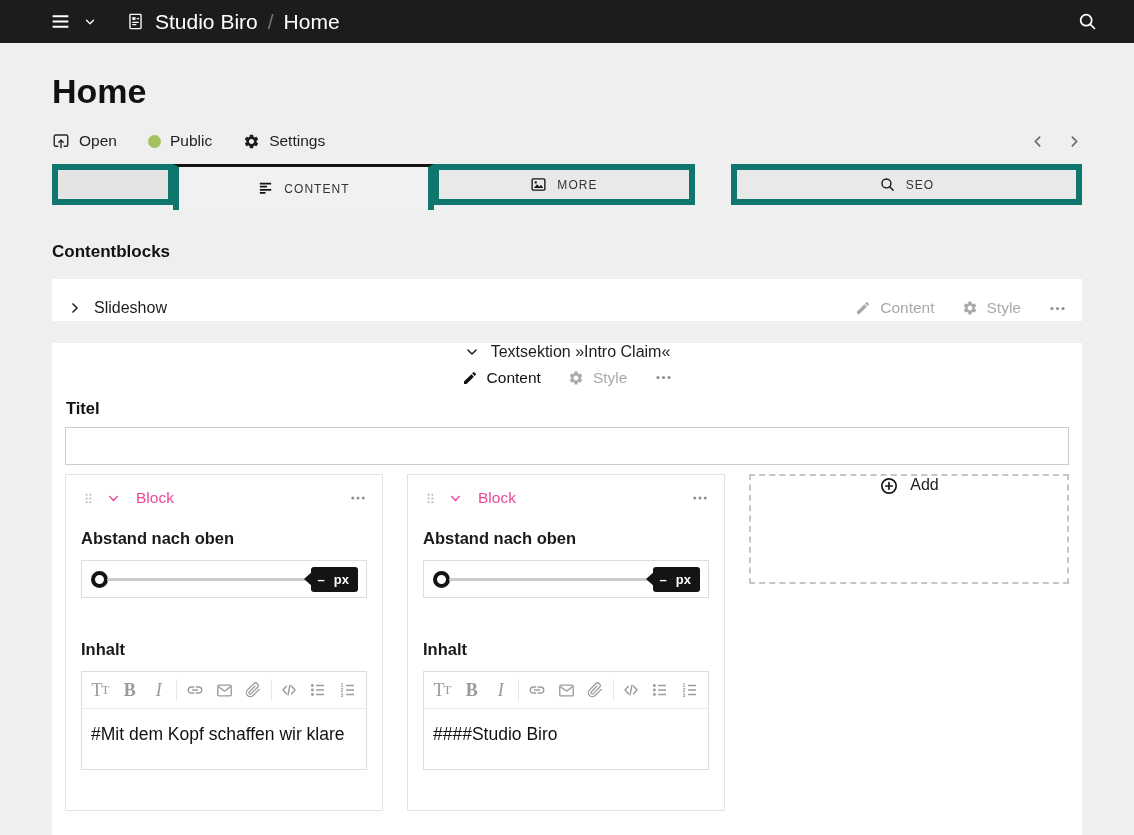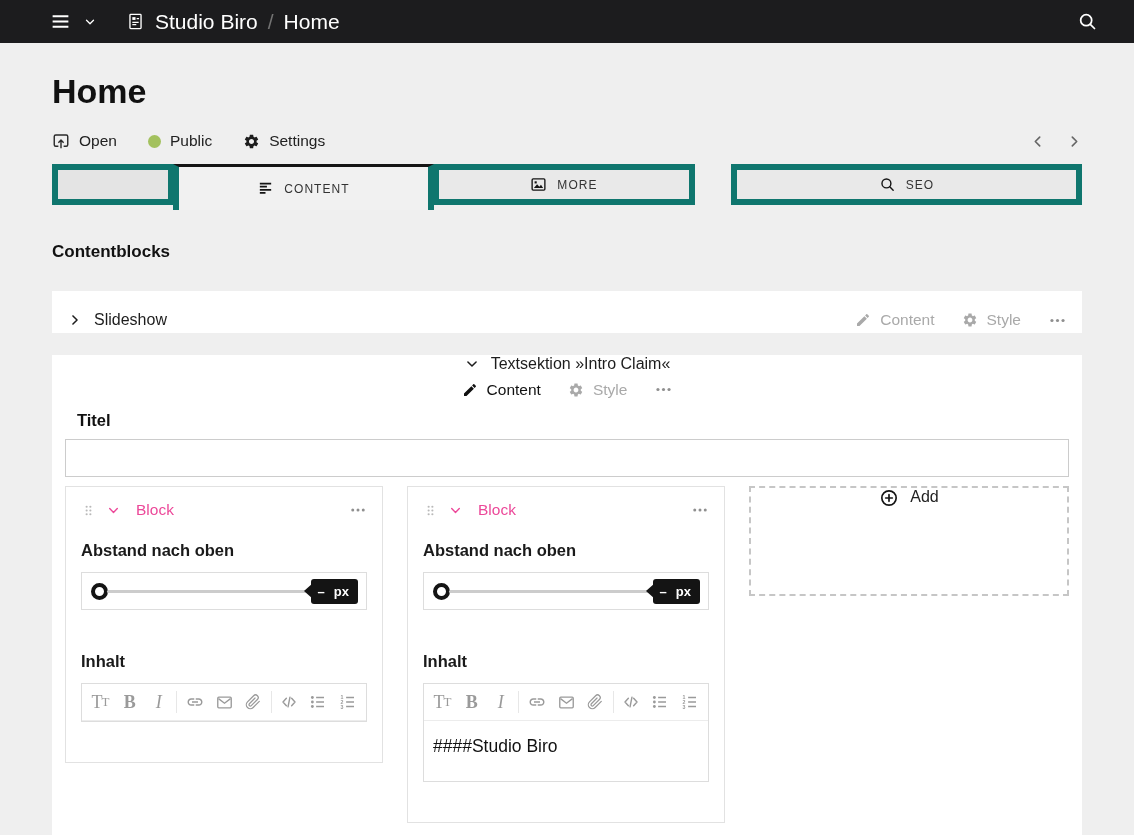--- a/index.html
+++ b/index.html
@@ -45,36 +45,36 @@
   .tab-more { flex:0 0 262px; }
   .tab-seo { flex:1;margin-left:36px; }
   .tab.active {
     height:46px; background:#f1f1f1; border-top:3px solid #141414; border-bottom:none; z-index:2;
   }
 
   
   .cb-label { margin-top:37px; font-size:17px; font-weight:700; color:#111; }
 
   .row-card {
-    margin-top:29px; background:#fff; height:42px;
+    margin-top:17px; background:#fff; height:42px;
     display:flex; align-items:center; padding:16px 15px 0 16px;
   }
   .row-left { display:flex; align-items:center; gap:12px; cursor:pointer; font-size:16px; color:#1d1d1d; }
   .row-actions { display:flex; align-items:center; gap:27px; font-size:15.5px; }
   .action { display:flex; align-items:center; gap:9px; cursor:pointer; }
   .action.disabled { color:#a9a9a9; }
   .action.enabled { color:#111; font-weight:500; }
   .dots-btn { color:#8f8f8f; cursor:pointer; }
 
   .section {
     margin-top:22px; background:#fff; padding:0 13px 60px 13px;
   }
   .section-header { display:flex; align-items:center; height:44px; padding:0 2px 0 3px;flex-direction:column; }
 
-  .field-label { font-size:16.5px; font-weight:700; color:#111;margin-left:11px; }
+  .field-label { font-size:16.5px; font-weight:700; color:#111; }
   .titel-label { margin-top:12px; padding-left:1px; }
   .text-input {
     margin-top:9px; width:100%; height:38px; border:1px solid #ccc; background:#fff;
     font-family:"Liberation Sans",sans-serif; font-size:16px; padding:0 10px;
   }
   .tb-label { margin-top:32px; padding-left:1px; }
 
   
   .columns { margin-top:9px; display:grid; grid-template-columns:318px 318px 1fr; gap:24px; align-items:start; }
 
@@ -461,20 +461,21 @@
                 <svg width="18" height="18">
                   <use href="#i-ul"></use>
                 </svg>
               </span>
             <span class="tbtn">
                 <svg width="18" height="18">
                   <use href="#i-ol"></use>
                 </svg>
               </span>
           </div>
+          <div class="editor-text">#Mit dem Kopf schaffen wir klare</div>
         </div>
       </div>
 
       <div class="block-card">
         <div class="block-head">
           <span class="icon drag">
               <svg width="15" height="15">
                 <use href="#i-drag"></use>
               </svg>
             </span>

